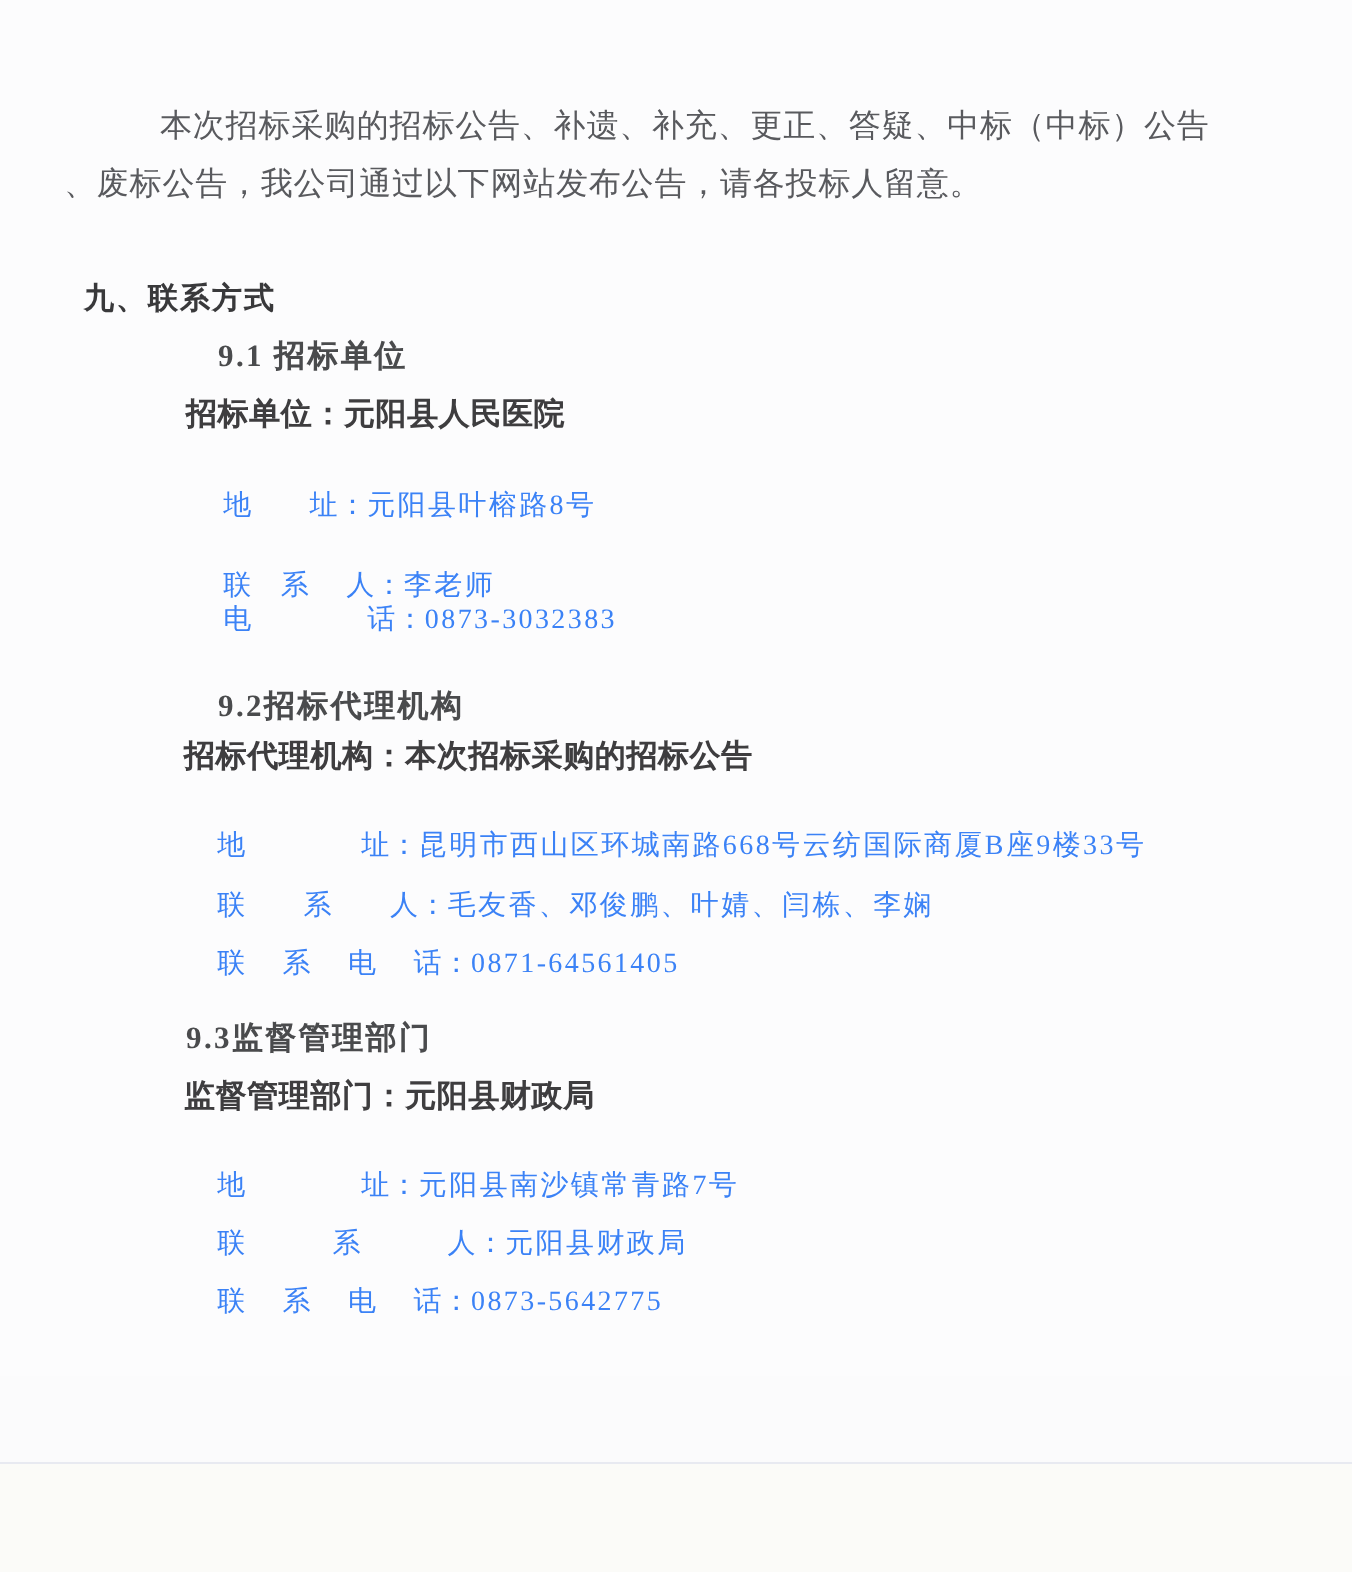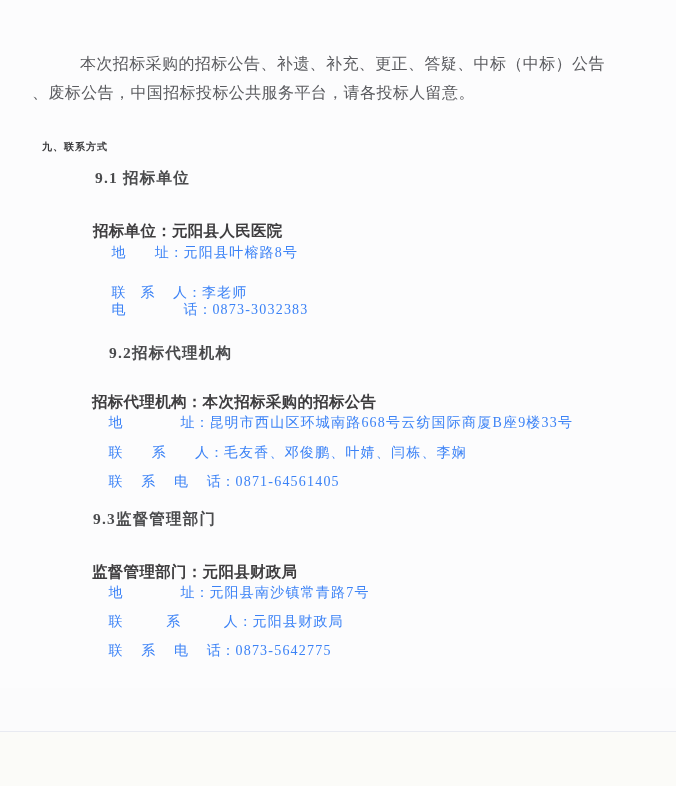--- a/index.html
+++ b/index.html
@@ -42,60 +42,59 @@
     letter-spacing: 0.4px;
   }
   .intro {
     font-size: 16px;
     line-height: 20px;
     color: #595a5e;
   }
   .h-main {
     font-family: "Liberation Sans", "DejaVu Sans", sans-serif;
     font-weight: bold;
-    font-size: 10px;
+    font-size: 15px;
     letter-spacing: 1px;
     color: #39393b;
   }
   .sec-num {
     font-weight: bold;
     font-size: 15.5px;
     letter-spacing: 1.2px;
     color: #4a4b4d;
   }
   .sec-title {
     font-family: "Liberation Sans", "DejaVu Sans", sans-serif;
     font-weight: bold;
     font-size: 15.5px;
     letter-spacing: 0.3px;
     color: #3e3d3f;
-    margin-top: 24px;
   }
   .row {
     font-size: 14px;
     color: #3b82f6;
   }
   .row .lbl { white-space: pre; }
   .row .val { letter-spacing: 1.2px; }
 </style>
 </head>
 <body>
 
 <div class="page">
 
   <div class="scan-tint"></div>
   <div class="page-edge-line"></div>
   <div class="page-lower-strip"></div>
 
   <div class="line intro" style="top:54px; left:80px;">本次招标采购的招标公告、补遗、补充、更正、答疑、中标（中标）公告</div>
-  <div class="line intro" style="top:83px; left:32px;">、废标公告，中国招标投标公共服务平台，请各投标人留意。</div>
+  <div class="line intro" style="top:83px; left:32px;">、废标公告，我公司通过以下网站发布公告，请各投标人留意。</div>
 
   <div class="line h-main" style="top:140px; left:42px;">九、联系方式</div>
 
-  <div class="line sec-num" style="top:168px; left:95px;">9.1 招标单位</div>
+  <div class="line sec-num" style="top:168px; left:109px;">9.1 招标单位</div>
   <div class="line sec-title" style="top:197px; left:93px;">招标单位：元阳县人民医院</div>
   <div class="line row" style="top:228px; left:96px;">
     <span class="lbl">地　　址：</span><span class="val">元阳县叶榕路8号</span>
   </div>
   <div class="line row" style="top:268px; left:96px;">
     <span class="lbl">联　系　 人：</span><span class="val">李老师</span>
   </div>
   <div class="line row" style="top:285px; left:96px;">
     <span class="lbl">电　　　　话：</span><span class="val">0873-3032383</span>
   </div>

